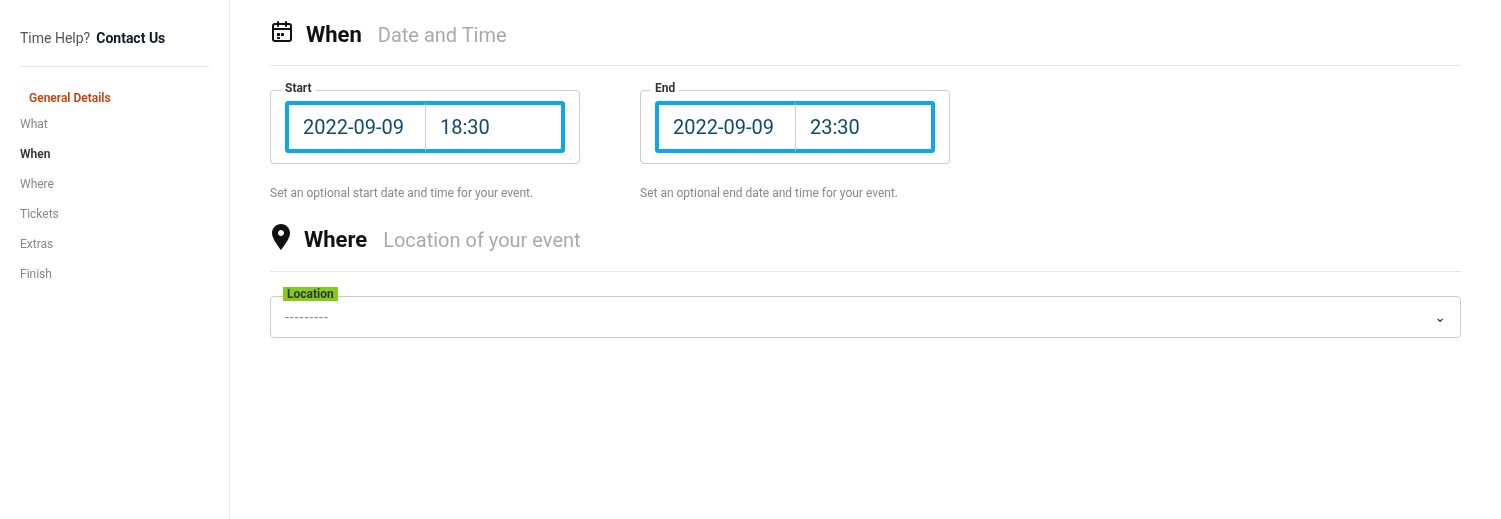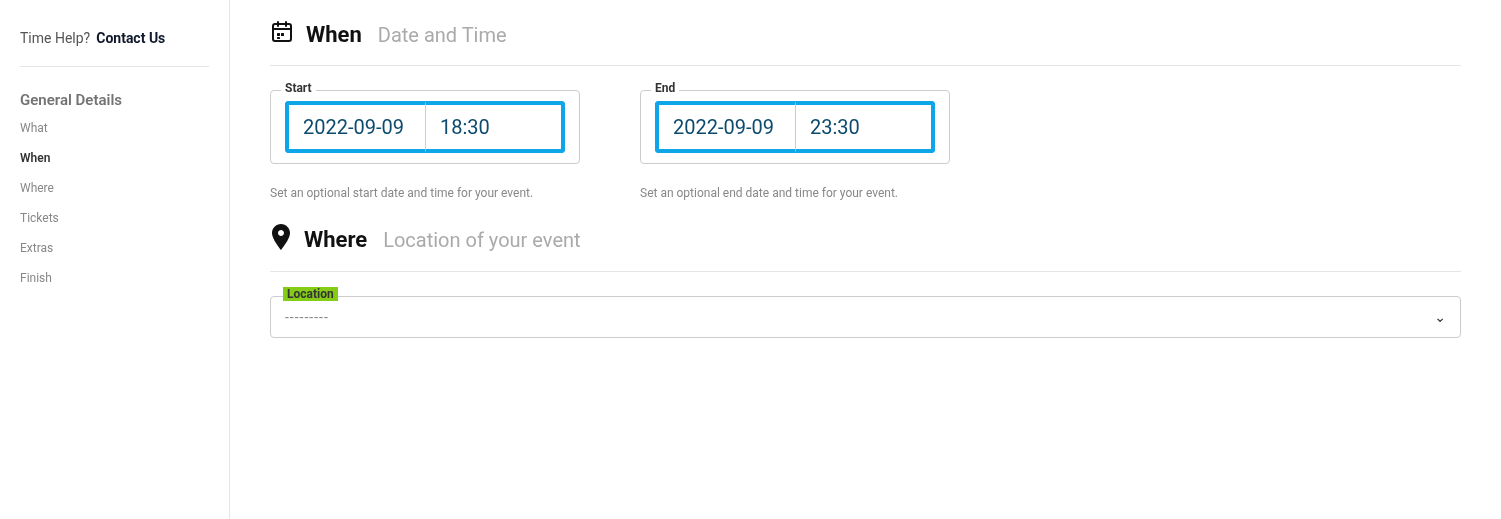--- a/index.html
+++ b/index.html
@@ -57,24 +57,25 @@
     }
 
     .sidebar-nav li {
       padding: 8px 20px;
       font-size: 12px;
       color: #888;
       cursor: pointer;
     }
 
     .sidebar-nav li.section-title {
-      font-size: 15px;
+      font-size: 12px;
       font-weight: 600;
-      color: #737373;
+      color: #c2410c;
       padding-bottom: 4px;
+      margin-left: 9px;
     }
 
     .sidebar-nav li.active {
       color: #333;
       font-weight: 600;
     }
 
     
     .main-content {
       flex: 1;

